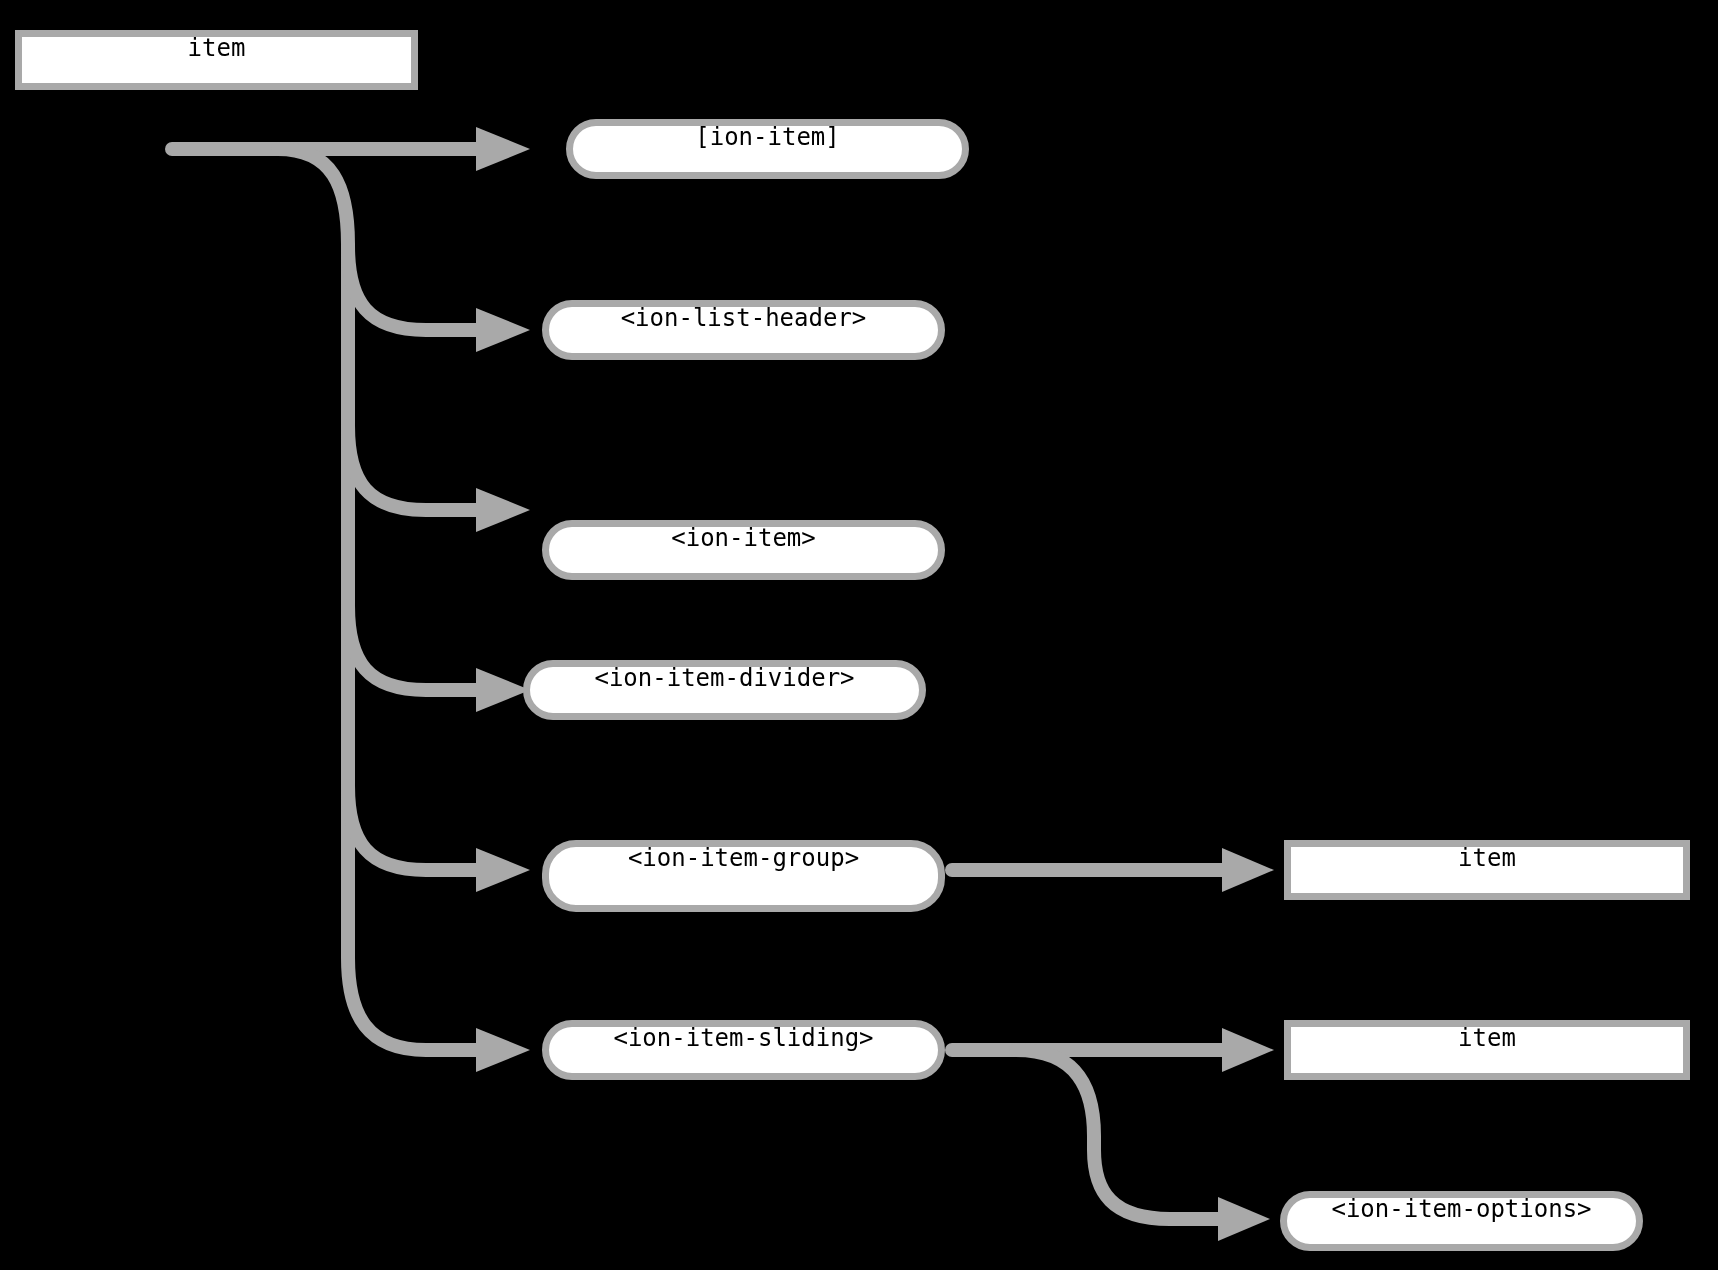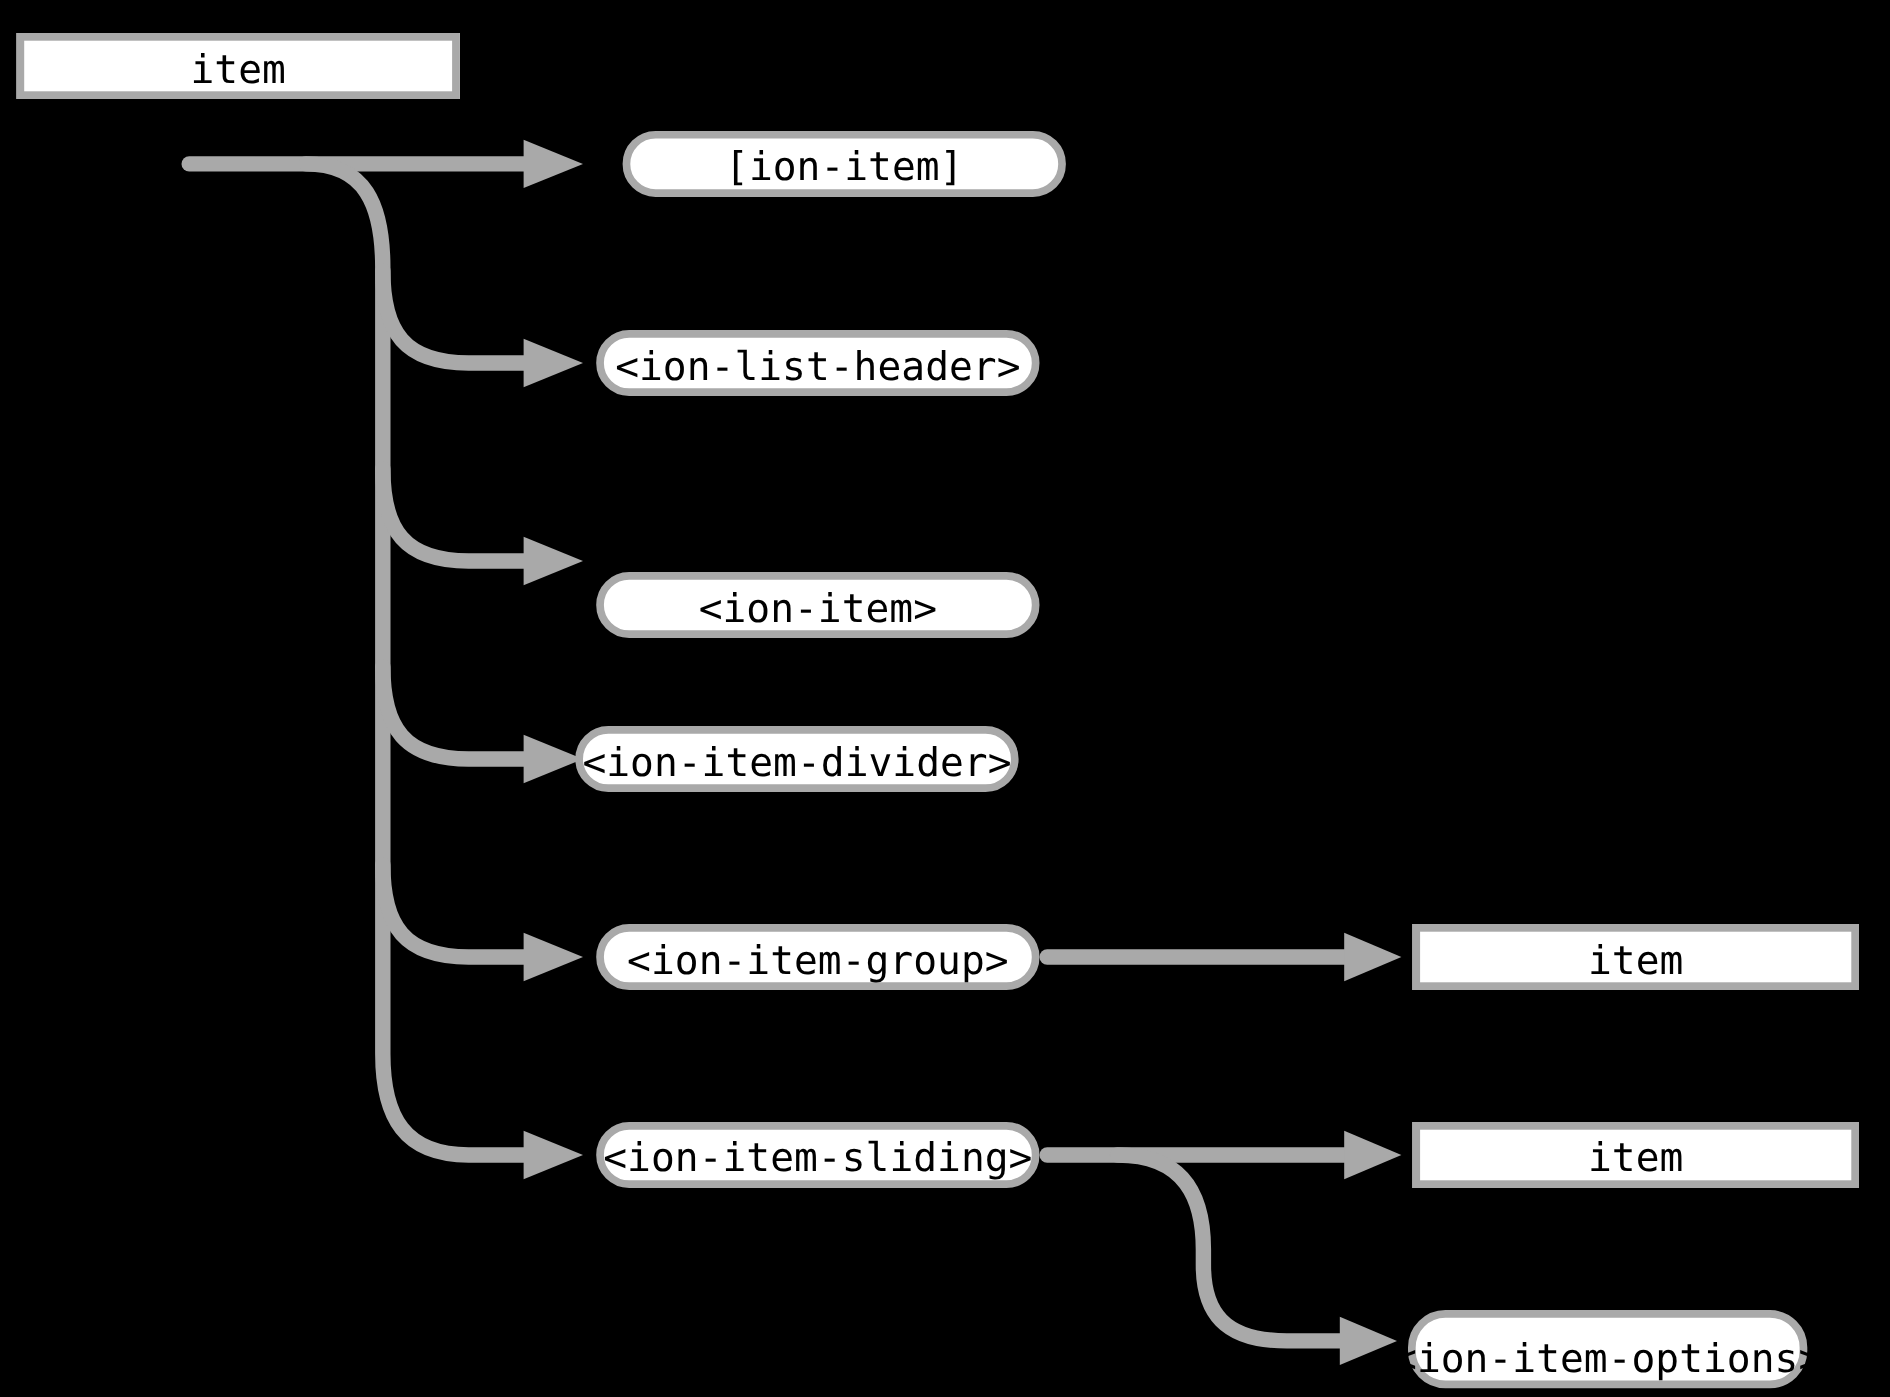--- a/index.html
+++ b/index.html
@@ -38,24 +38,24 @@
   .arrowhead {
     fill: var(--connector);
     stroke: none;
   }
   .node {
     position: absolute;
     box-sizing: border-box;
     background: var(--node-fill);
     border: 7px solid var(--node-border);
     display: flex;
-    align-items: flex-end;
+    align-items: flex-start;
     justify-content: center;
     color: var(--label-text);
-    font-size: 36px;
+    font-size: 24px;
     line-height: 1;
     white-space: nowrap;
   }
   .node.pill {
     border-radius: 34px;
   }
   .node-label {
     display: inline-block;
     transform: translateY(-1px);
   }
@@ -103,30 +103,30 @@
   </div>
   <div class="node pill" style="left:542px; top:300px; width:403px; height:60px;">
     <span class="node-label">&lt;ion-list-header&gt;</span>
   </div>
   <div class="node pill" style="left:542px; top:480px; width:403px; height:60px;margin-top:40px;">
     <span class="node-label">&lt;ion-item&gt;</span>
   </div>
   <div class="node pill" style="left:523px; top:660px; width:403px; height:60px;">
     <span class="node-label">&lt;ion-item-divider&gt;</span>
   </div>
-  <div class="node pill" style="left:542px; top:840px; width:403px; height:60px;">
+  <div class="node pill" style="left:542px; top:840px; width:403px; height:72px;">
     <span class="node-label">&lt;ion-item-group&gt;</span>
   </div>
   <div class="node pill" style="left:542px; top:1020px; width:403px; height:60px;">
     <span class="node-label">&lt;ion-item-sliding&gt;</span>
   </div>
 
   <div class="node rect" style="left:1284px; top:840px; width:406px; height:60px;">
     <span class="node-label">item</span>
   </div>
   <div class="node rect" style="left:1284px; top:1020px; width:406px; height:60px;">
     <span class="node-label">item</span>
   </div>
-  <div class="node pill" style="left:1280px; top:1191px; width:363px; height:71px;">
+  <div class="node pill" style="left:1280px; top:1191px; width:363px; height:60px;">
     <span class="node-label">&lt;ion-item-options&gt;</span>
   </div>
 
 </div>
 
 </body></html>

